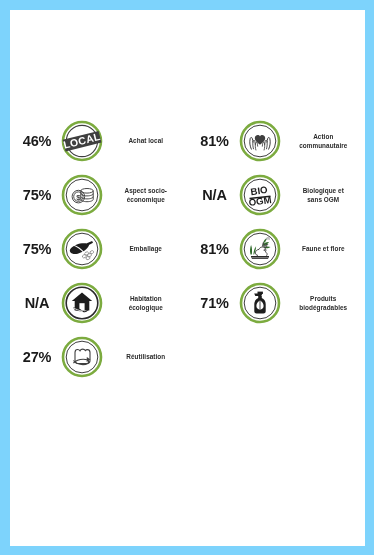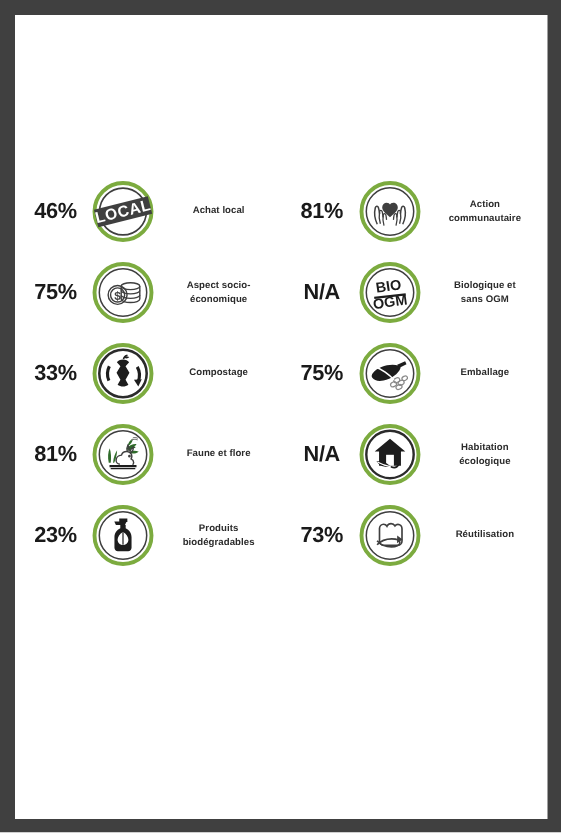--- a/index.html
+++ b/index.html
@@ -11,21 +11,21 @@
     width: 374px;
     height: 555px;
     overflow: hidden;
     font-family: "Liberation Sans", sans-serif;
   }
   .poster {
     position: relative;
     width: 374px;
     height: 555px;
     box-sizing: border-box;
-    background: #404040;
+    background: #7dd3fc;
     padding: 10px 9px 9px 10px;
   }
   .poster-inner {
     position: relative;
     width: 100%;
     height: 100%;
     background: #ffffff;
     box-sizing: border-box;
     overflow: hidden;
   }
@@ -154,39 +154,20 @@
             <text x="22.5" y="31.5" font-family="'Liberation Sans',sans-serif" font-size="9.6" font-weight="bold" fill="#1d1d1d" text-anchor="middle" transform="rotate(-8 22.5 31.5)">OGM</text>
             <line x1="11.5" y1="25.6" x2="32.5" y2="23.2" stroke="#1d1d1d" stroke-width="1.5"></line>
           </svg>
         </div>
         <div class="label">
           <span>Biologique et</span>
           <span class="l2">sans OGM</span>
         </div>
       </div>
 
-      <div class="cell">
-        <div class="pct">33%</div>
-        <div class="badge">
-          <svg viewBox="0 0 44 44">
-            <circle cx="22" cy="22" r="19" fill="none" stroke="#7cab3f" stroke-width="2.6"></circle>
-            <circle cx="22" cy="22" r="15.8" fill="none" stroke="#2b2b2b" stroke-width="1.7"></circle>
-            <path d="M22 12.6c-1.8 0-3.4.9-4.1 1.9l2.4 2.6-2.6 4.4 2.6 4.6-1.9 3.4c1 .8 2.3 1.2 3.6 1.2s2.6-.4 3.6-1.2l-1.9-3.4 2.6-4.6-2.6-4.4 2.4-2.6c-.7-1-2.3-1.9-4.1-1.9z" fill="#1d1d1d"></path>
-            <path d="M22.3 12.4c.3-1.3 1.4-2.3 2.7-2.6" fill="none" stroke="#1d1d1d" stroke-width="1"></path>
-            <path d="M22.8 11.4c1-.9 2.4-1 3.4-.4-.7 1-2.1 1.4-3.4.4z" fill="#1d1d1d"></path>
-            <path d="M31.5 17.6a11.2 11.2 0 0 1 .6 9.8" fill="none" stroke="#1d1d1d" stroke-width="2.1"></path>
-            <path d="M29.3 26.2l2.9 4.5 2.3-4.9z" fill="#1d1d1d"></path>
-            <path d="M12.6 26.8a11.2 11.2 0 0 1 .3-9.6" fill="none" stroke="#1d1d1d" stroke-width="2.1"></path>
-          </svg>
-        </div>
-        <div class="label">
-          <span>Compostage</span>
-          <span class="l2"></span>
-        </div>
-      </div>
 
       <div class="cell">
         <div class="pct">75%</div>
         <div class="badge">
           <svg viewBox="0 0 44 44">
             <circle cx="22" cy="22" r="19" fill="none" stroke="#7cab3f" stroke-width="2.6"></circle>
             <circle cx="22" cy="22" r="15.8" fill="none" stroke="#3f3f3f" stroke-width="1"></circle>
             <g fill="none" stroke="#8a8a8a" stroke-width=".8">
               <ellipse cx="26.5" cy="26.5" rx="2.1" ry="1.5" transform="rotate(-25 26.5 26.5)"></ellipse>
               <ellipse cx="29.4" cy="28.2" rx="2.1" ry="1.5" transform="rotate(-25 29.4 28.2)"></ellipse>
@@ -251,41 +232,41 @@
             <path d="M22.6 30.2c2.4 1 4.4.2 5.2-1.6" fill="none" stroke="#1d1d1d" stroke-width="1.1"></path>
           </svg>
         </div>
         <div class="label">
           <span>Habitation</span>
           <span class="l2">écologique</span>
         </div>
       </div>
 
       <div class="cell">
-        <div class="pct">23%</div>
+        <div class="pct">71%</div>
         <div class="badge">
           <svg viewBox="0 0 44 44">
             <circle cx="22" cy="22" r="19" fill="none" stroke="#7cab3f" stroke-width="2.6"></circle>
             <circle cx="22" cy="22" r="15.8" fill="none" stroke="#3f3f3f" stroke-width="1"></circle>
             <path d="M19.5 10.6h5.4v2.4h-5.4z" fill="#1d1d1d"></path>
             <path d="M16.2 12.6h8.2l-1.1 2.4h-6z" fill="#1d1d1d"></path>
             <path d="M20.2 15h3.6v2.1c2.3 1 3.9 3.3 3.9 6v7.1c0 1.3-1 2.3-2.3 2.3h-6.8c-1.3 0-2.3-1-2.3-2.3v-7.1c0-2.7 1.6-5 3.9-6z" fill="#1d1d1d"></path>
             <path d="M22 19.6c-2.2 1.2-3.6 3.2-3.6 5.3 0 2 1.6 3.5 3.6 3.5s3.6-1.5 3.6-3.5c0-2.1-1.4-4.1-3.6-5.3z" fill="#ffffff"></path>
             <path d="M22 19.9v8.3" stroke="#1d1d1d" stroke-width=".8"></path>
           </svg>
         </div>
         <div class="label">
           <span>Produits</span>
           <span class="l2">biodégradables</span>
         </div>
       </div>
 
 
       <div class="cell">
-        <div class="pct">73%</div>
+        <div class="pct">27%</div>
         <div class="badge">
           <svg viewBox="0 0 44 44">
             <circle cx="22" cy="22" r="19" fill="none" stroke="#7cab3f" stroke-width="2.6"></circle>
             <circle cx="22" cy="22" r="15.8" fill="none" stroke="#3f3f3f" stroke-width="1"></circle>
             <g fill="none" stroke="#3f3f3f" stroke-width="1.1">
               <path d="M15 17.4c0-1.6 1.2-2.9 2.7-2.9 1 0 1.8.5 2.3 1.3.5-1 1.5-1.7 2.7-1.7 1.1 0 2.1.6 2.6 1.5.5-.6 1.2-1 2-1 1.5 0 2.7 1.3 2.7 2.9v8.1c0 1.6-1.2 2.9-2.7 2.9H17.7c-1.5 0-2.7-1.3-2.7-2.9z"></path>
               <path d="M13.4 28.2c2.2-2.5 6-4 9.8-4 3.2 0 5.4 1.1 5.4 2.6 0 1.6-2.5 2.8-5.6 2.8-4.2 0-7.5-1.6-9.6-4.1"></path>
             </g>
             <path d="M26.8 22l3.6 2.6-3.7 2.5z" fill="#3f3f3f"></path>
           </svg>

